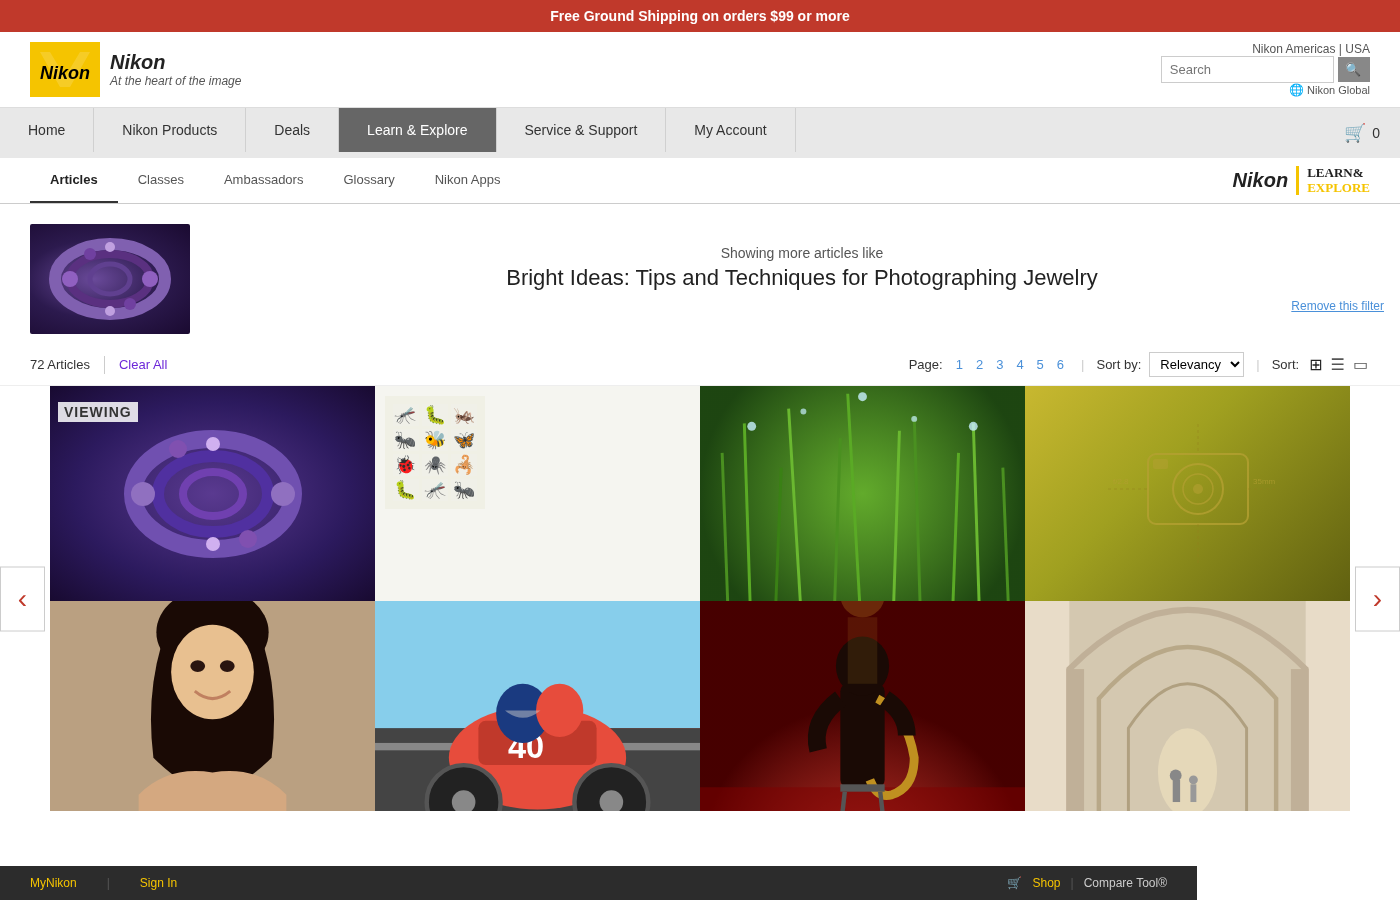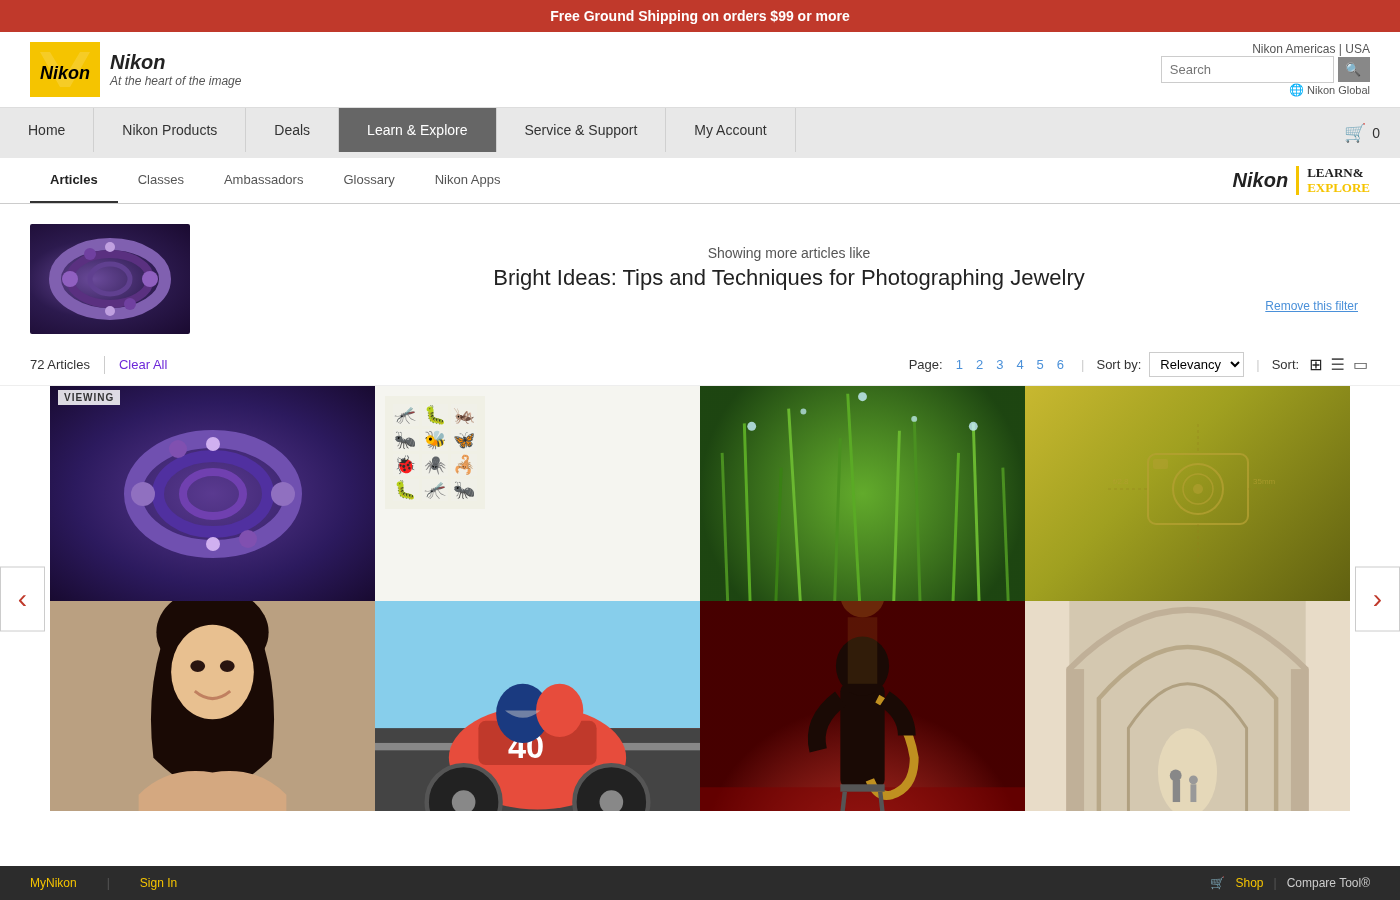--- a/index.html
+++ b/index.html
@@ -153,21 +153,21 @@
       display: block;
       font-size: 13px;
       font-weight: bold;
       color: #f5c400;
       line-height: 1.1;
     }
 
     
     .article-hero {
       background: #fff;
-      padding: 20px 42px 10px 30px;
+      padding: 20px 16px 10px 30px;
       display: flex;
       align-items: center;
       gap: 30px;
     }
     .hero-img {
       width: 160px;
       height: 110px;
       flex-shrink: 0;
       background: #2c1a4e;
       border-radius: 2px;
@@ -319,44 +319,44 @@
     }
     .cell-architecture {
       height: 210px;
       background: linear-gradient(135deg, #d4c8b0 0%, #c0b098 50%, #a09080 100%);
       position: relative;
     }
 
     
     .viewing-badge {
       position: absolute;
-      top: 4px;
+      top: 16px;
       left: 8px;
       background: rgba(255,255,255,0.85);
       color: #333;
-      font-size: 10px;
+      font-size: 14px;
       padding: 2px 6px;
       font-weight: bold;
       letter-spacing: 1px;
       z-index: 2;
     }
 
     
     .footer-bar {
       background: #2c2c2c;
       color: #fff;
       padding: 10px 30px;
       display: flex;
       align-items: center;
       gap: 30px;
       font-size: 12px;
       position: fixed;
       bottom: 0;
       left: 0;
-      width: 1400px;
+      width: 1197px;
     }
     .footer-link {
       color: #f5c400;
       cursor: pointer;
       font-size: 12px;
     }
     .footer-separator { color: #555; }
     .footer-tool {
       color: #ccc;
       font-size: 12px;

